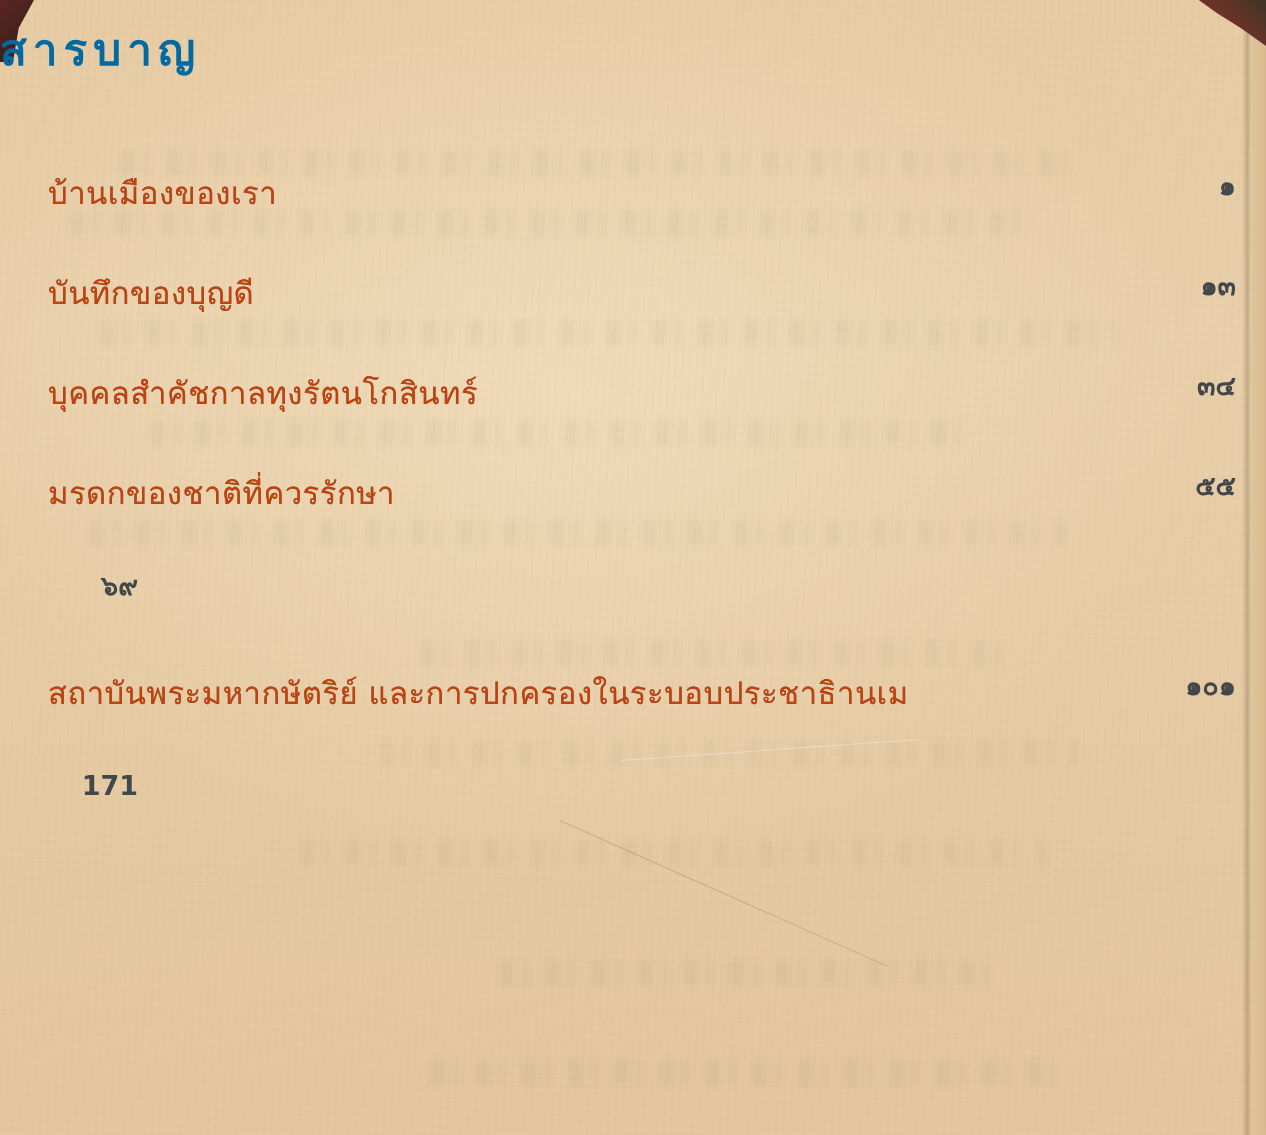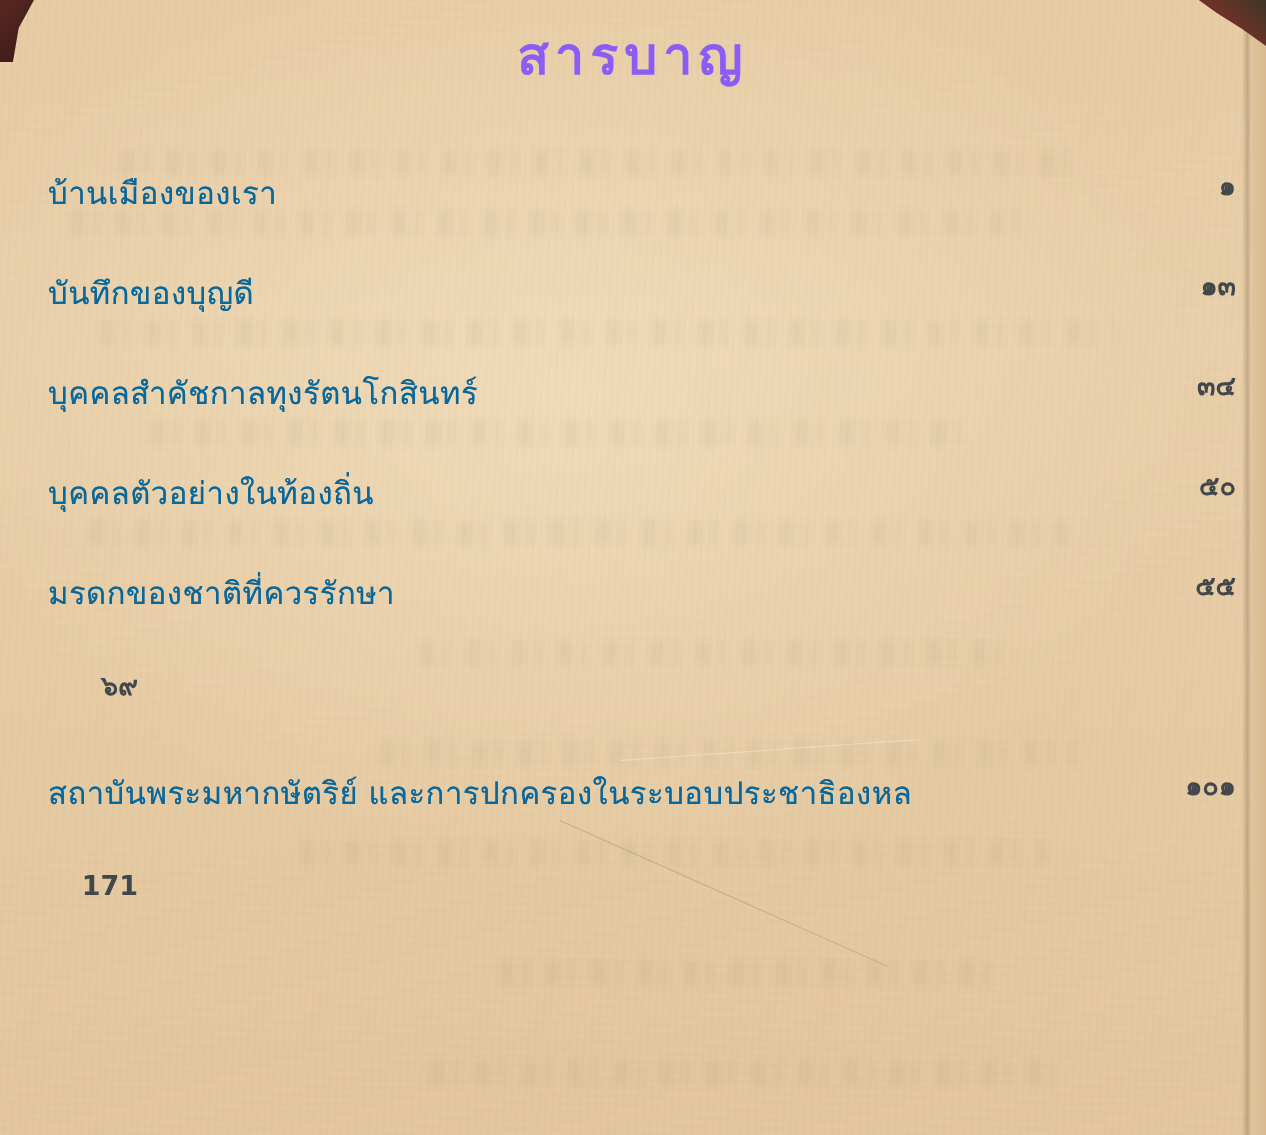--- a/index.html
+++ b/index.html
@@ -108,46 +108,45 @@
     pointer-events: none;
   }
 
   .sheet {
     position: absolute;
     inset: 0;
     z-index: 2;
   }
 
   .toc-title {
-    text-align: center;
-    font-size: 52px;
+    font-size: 44px;
     font-weight: bold;
     letter-spacing: 6px;
     margin-top: 14px;
-    color: #8b5cf6;
+    color: #0369a1;
   }
 
   .toc-list {
     position: absolute;
     top: 135px;
     left: 48px;
     right: 30px;
   }
 
   .toc-row {
     height: 100px;
     display: flex;
     align-items: center;
     justify-content: space-between;
   }
 
   .toc-label {
     font-size: 31px;
     letter-spacing: 0.5px;
-    color: #0369a1;
+    color: #c2410c;
     text-shadow: 0 0 0.6px rgba(71,76,80,0.7);
     margin-top: 16px;
   }
 
   .toc-page {
     font-size: 27px;
     font-weight: bold;
     color: #42474b;
     min-width: 90px;
     text-align: right;
@@ -193,36 +192,32 @@
       <span class="toc-label">บันทึกของบุญดี</span>
       <span class="toc-page">๑๓</span>
     </div>
 
 
     <div class="toc-row">
       <span class="toc-label">บุคคลสำคัชกาลทุงรัตนโกสินทร์</span>
       <span class="toc-page">๓๔</span>
     </div>
 
-    <div class="toc-row">
-      <span class="toc-label">บุคคลตัวอย่างในท้องถิ่น</span>
-      <span class="toc-page">๕๐</span>
-    </div>
 
     <div class="toc-row">
       <span class="toc-label">มรดกของชาติที่ควรรักษา</span>
       <span class="toc-page">๕๕</span>
     </div>
 
     <div class="toc-row">
       <span class="toc-page">๖๙</span>
     </div>
 
     <div class="toc-row">
-      <span class="toc-label">สถาบันพระมหากษัตริย์ และการปกครองในระบอบประชาธิองหล</span>
+      <span class="toc-label">สถาบันพระมหากษัตริย์ และการปกครองในระบอบประชาธิานเม</span>
       <span class="toc-page">๑๐๑</span>
     </div>
 
     <div class="toc-row">
       <span class="toc-page">171</span>
     </div>
 
   </div>
 </div>
 

